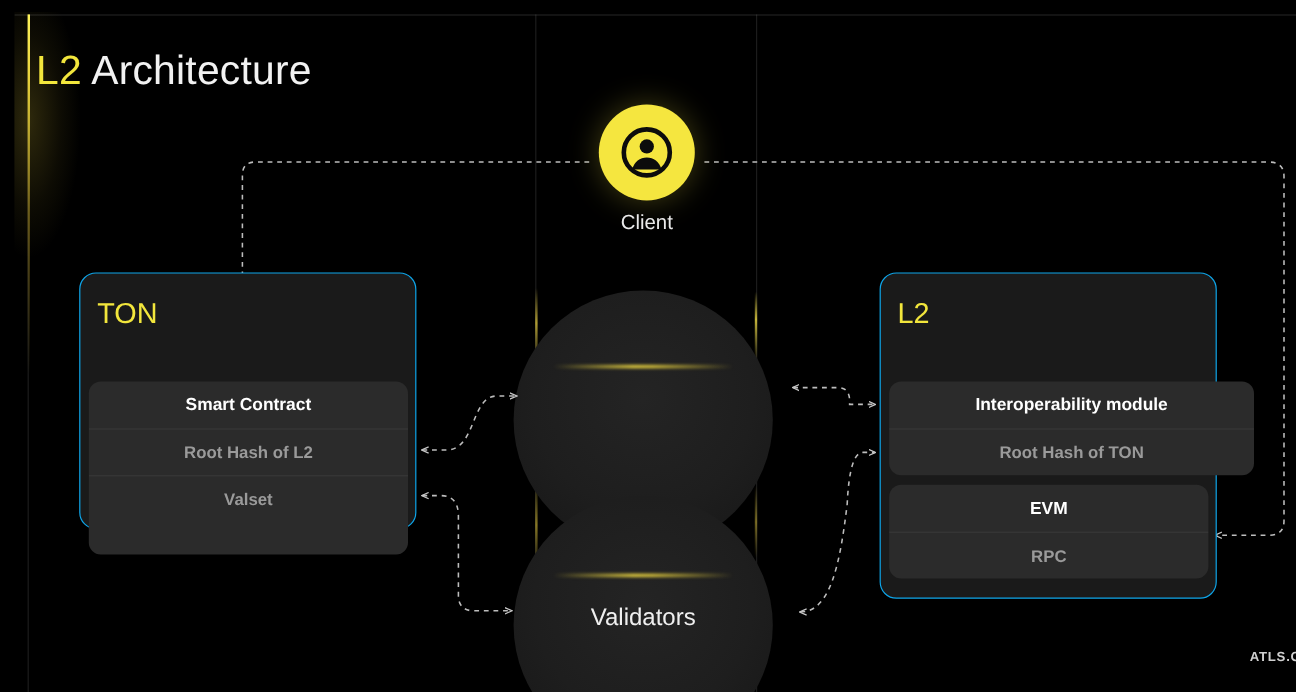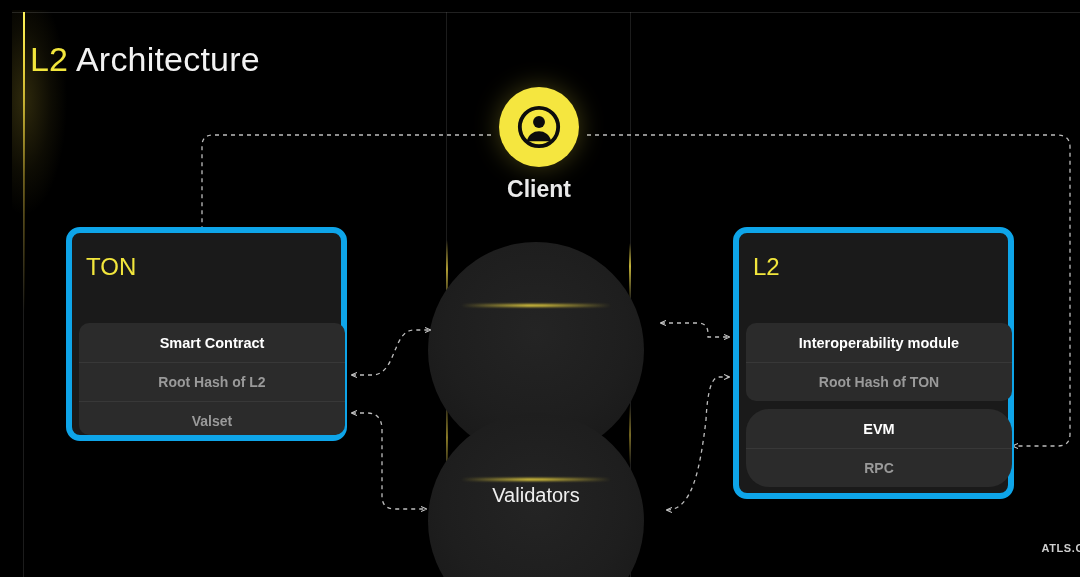--- a/index.html
+++ b/index.html
@@ -52,68 +52,68 @@
   }
 
   
   .title { position:absolute; left:18px; top:40px; font-size:34px; font-weight:400;
            letter-spacing:.2px; white-space:nowrap; }
   .title .accent { color:#f2e63c; }
   .title .rest { color:#f2f2f2; }
 
   
   .panel {
-    position:absolute; background:#1a1a1a; border:6px solid #0ea5e9;
+    position:absolute; background:#1a1a1a; border:1px solid #0ea5e9;
     border-radius:14px;
   }
   .panel-title { position:absolute; font-size:24px; font-weight:500; color:#f2e63c; }
 
   .panel-ton { left:54px; top:227px; width:281px; height:214px; }
   .panel-l2  { left:721px; top:227px; width:281px; height:272px; }
 
   .card { position:absolute; background:#2b2b2b; border-radius:10px; overflow:hidden; }
   .row {
     height:39px; display:flex; align-items:center; justify-content:center;
     font-size:14px; border-top:1px solid #383838;
   }
   .row:first-child { border-top:none; }
   .row.bold { font-weight:700; color:#ffffff; font-size:14.5px; }
   .row.dim  { font-weight:700; color:#9a9a9a; }
 
   
-  .card-ton { left:7px; top:90px; width:266px; height:112px; }
-  
-  .card-l2a { left:7px; top:90px; width:266px; height:78px; }
-  .card-l2b { left:7px; top:176px; width:266px; height:78px;border-radius:23px; }
+  .card-ton { left:7px; top:90px; width:266px; height:144px; }
+  
+  .card-l2a { left:7px; top:90px; width:304px; height:78px; }
+  .card-l2b { left:7px; top:176px; width:266px; height:78px; }
 
   
   .client-circle {
     position:absolute; left:487px; top:87px; width:80px; height:80px;
     border-radius:50%; background:#f5e63f;
     display:flex; align-items:center; justify-content:center;
     box-shadow:0 0 26px rgba(240,225,70,0.28);
   }
   .client-label {
     position:absolute; left:447px; top:176px; width:160px; text-align:center;
-    font-size:23px; color:#eaeaea;font-weight:bold;
+    font-size:17px; color:#eaeaea;
   }
 
   
   .blob {
     position:absolute; border-radius:50%;
     background:radial-gradient(circle at 50% 42%, #242424 0%, #1e1e1e 55%, #161616 100%);
   }
   .blob-relayers { left:416px; top:242px; width:216px; height:216px; }
   .blob-validators { left:416px; top:413px; width:216px; height:216px; }
   .blob-label {
     position:absolute; width:260px; text-align:center;
     font-size:20px; color:#efefef; font-weight:400;
   }
   .label-relayers { left:394px; top:330px; }
-  .label-validators { left:394px; top:484px; }
+  .label-validators { left:394px; top:504px; }
   .blob-glow {
     position:absolute; width:150px; height:3px;
     background:linear-gradient(90deg,rgba(200,180,50,0) 0%,#d9c53e 45%,#cdb93a 55%,rgba(200,180,50,0) 100%);
     filter:blur(1.2px);
   }
   .glow-relayers { left:449px; top:304px; }
   .glow-validators { left:449px; top:478px; }
 
   
   .wires { position:absolute; inset:0; pointer-events:none; }

